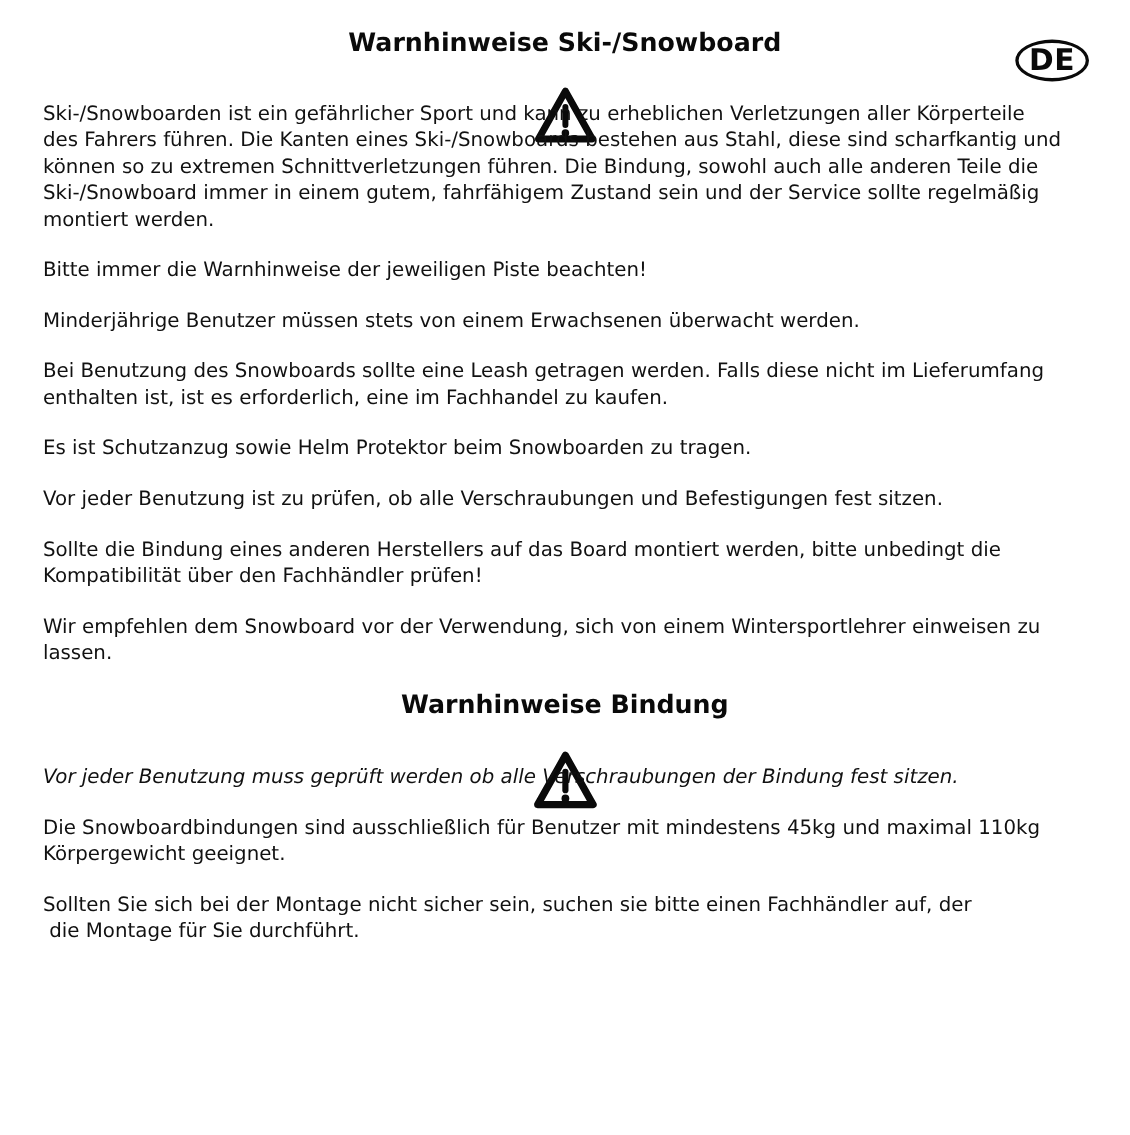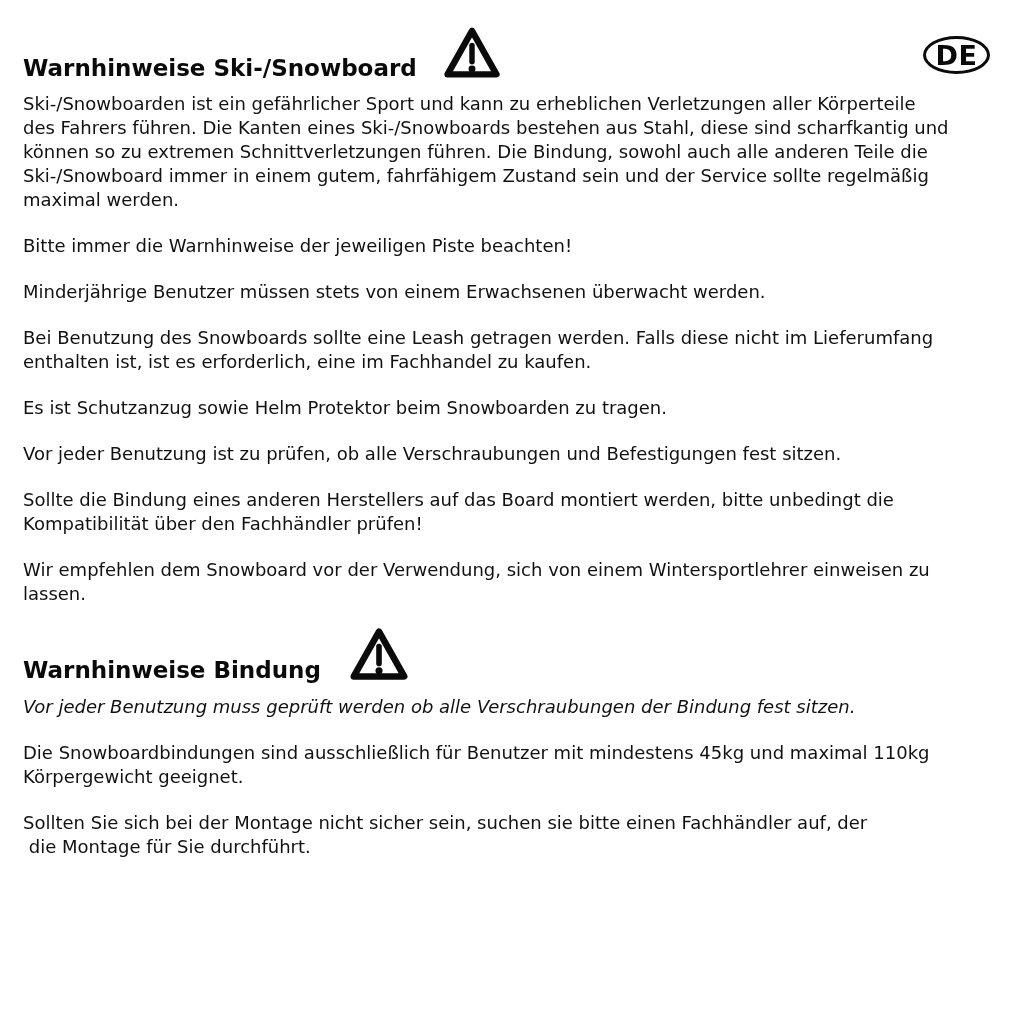--- a/index.html
+++ b/index.html
@@ -14,39 +14,40 @@
     font-family: "DejaVu Sans", "Liberation Sans", sans-serif;
     color: #111111;
     position: relative;
   }
   .page {
     padding: 26px 23px 0 23px;
     position: relative;
   }
   .heading-row {
     display: flex;
-    align-items: flex-end;
+    align-items: center;
     gap: 26px;
     height: 55px;
+    flex-direction: column;
   }
   .heading-row.second {
     margin-top: 0px;
     gap: 28px;
   }
   .section-heading {
     font-size: 23px;
     font-weight: bold;
     color: #0a0a0a;
     white-space: pre;
   }
   .warn-icon svg {
     display: block;
   }
   .paragraphs .para {
-    margin: 0 0 22px 0;
+    margin: 0 0 22px 16px;
     font-size: 18px;
     line-height: 24px;
   }
   .paragraphs.first .para:first-child {
     margin-top: 11px;
   }
   .paragraphs.second .para:first-child {
     margin-top: 12px;
     font-style: italic;
   }
@@ -91,21 +92,21 @@
           <circle cx="32" cy="47" r="3.8" fill="#0a0a0a"></circle>
         </svg>
       </span>
     </div>
     <div class="paragraphs first">
         <p class="para">
           <span class="line">Ski-/Snowboarden ist ein gefährlicher Sport und kann zu erheblichen Verletzungen aller Körperteile</span>
           <span class="line">des Fahrers führen. Die Kanten eines Ski-/Snowboards bestehen aus Stahl, diese sind scharfkantig und</span>
           <span class="line">können so zu extremen Schnittverletzungen führen. Die Bindung, sowohl auch alle anderen Teile die</span>
           <span class="line">Ski-/Snowboard immer in einem gutem, fahrfähigem Zustand sein und der Service sollte regelmäßig</span>
-          <span class="line">maximal werden.</span>
+          <span class="line">montiert werden.</span>
         </p>
         <p class="para">
           <span class="line">Bitte immer die Warnhinweise der jeweiligen Piste beachten!</span>
         </p>
         <p class="para">
           <span class="line">Minderjährige Benutzer müssen stets von einem Erwachsenen überwacht werden.</span>
         </p>
         <p class="para">
           <span class="line">Bei Benutzung des Snowboards sollte eine Leash getragen werden. Falls diese nicht im Lieferumfang</span>
           <span class="line">enthalten ist, ist es erforderlich, eine im Fachhandel zu kaufen.</span>

